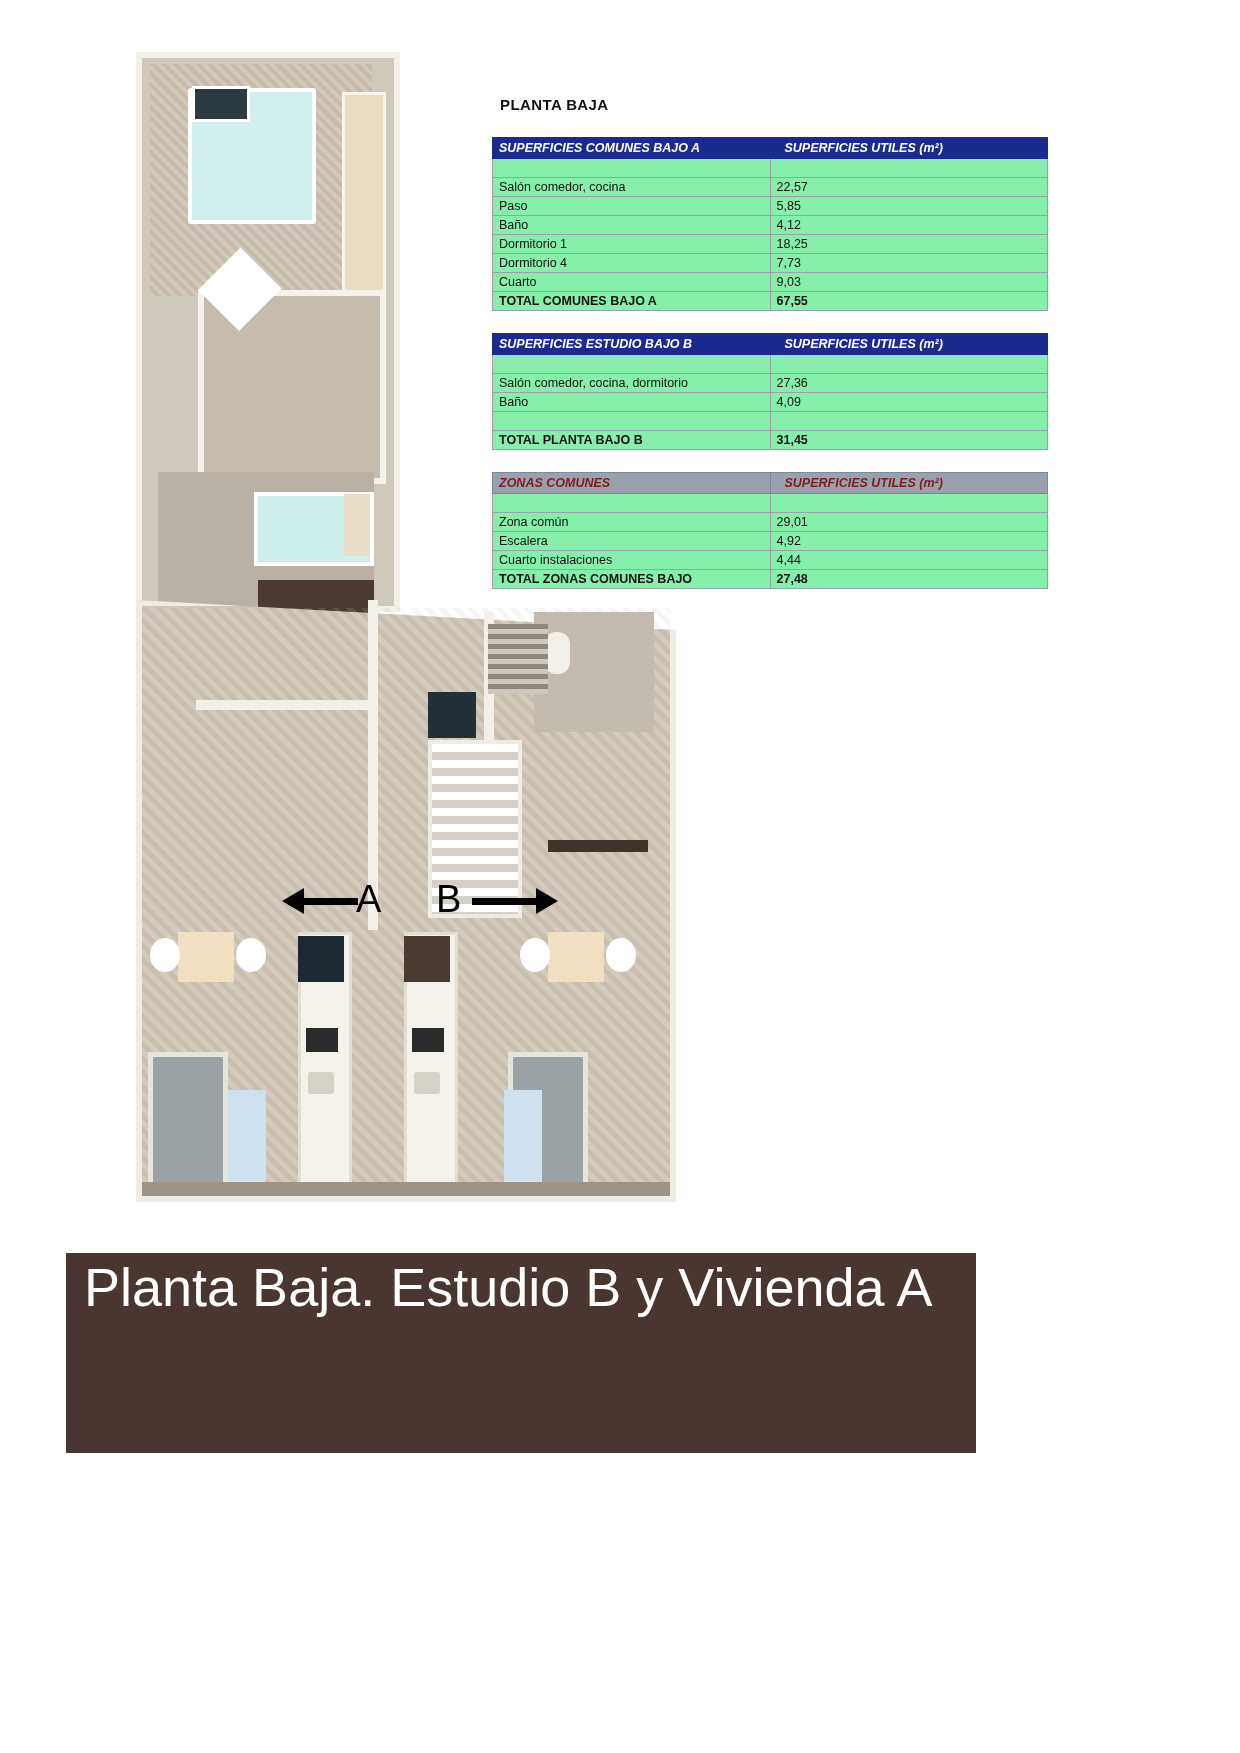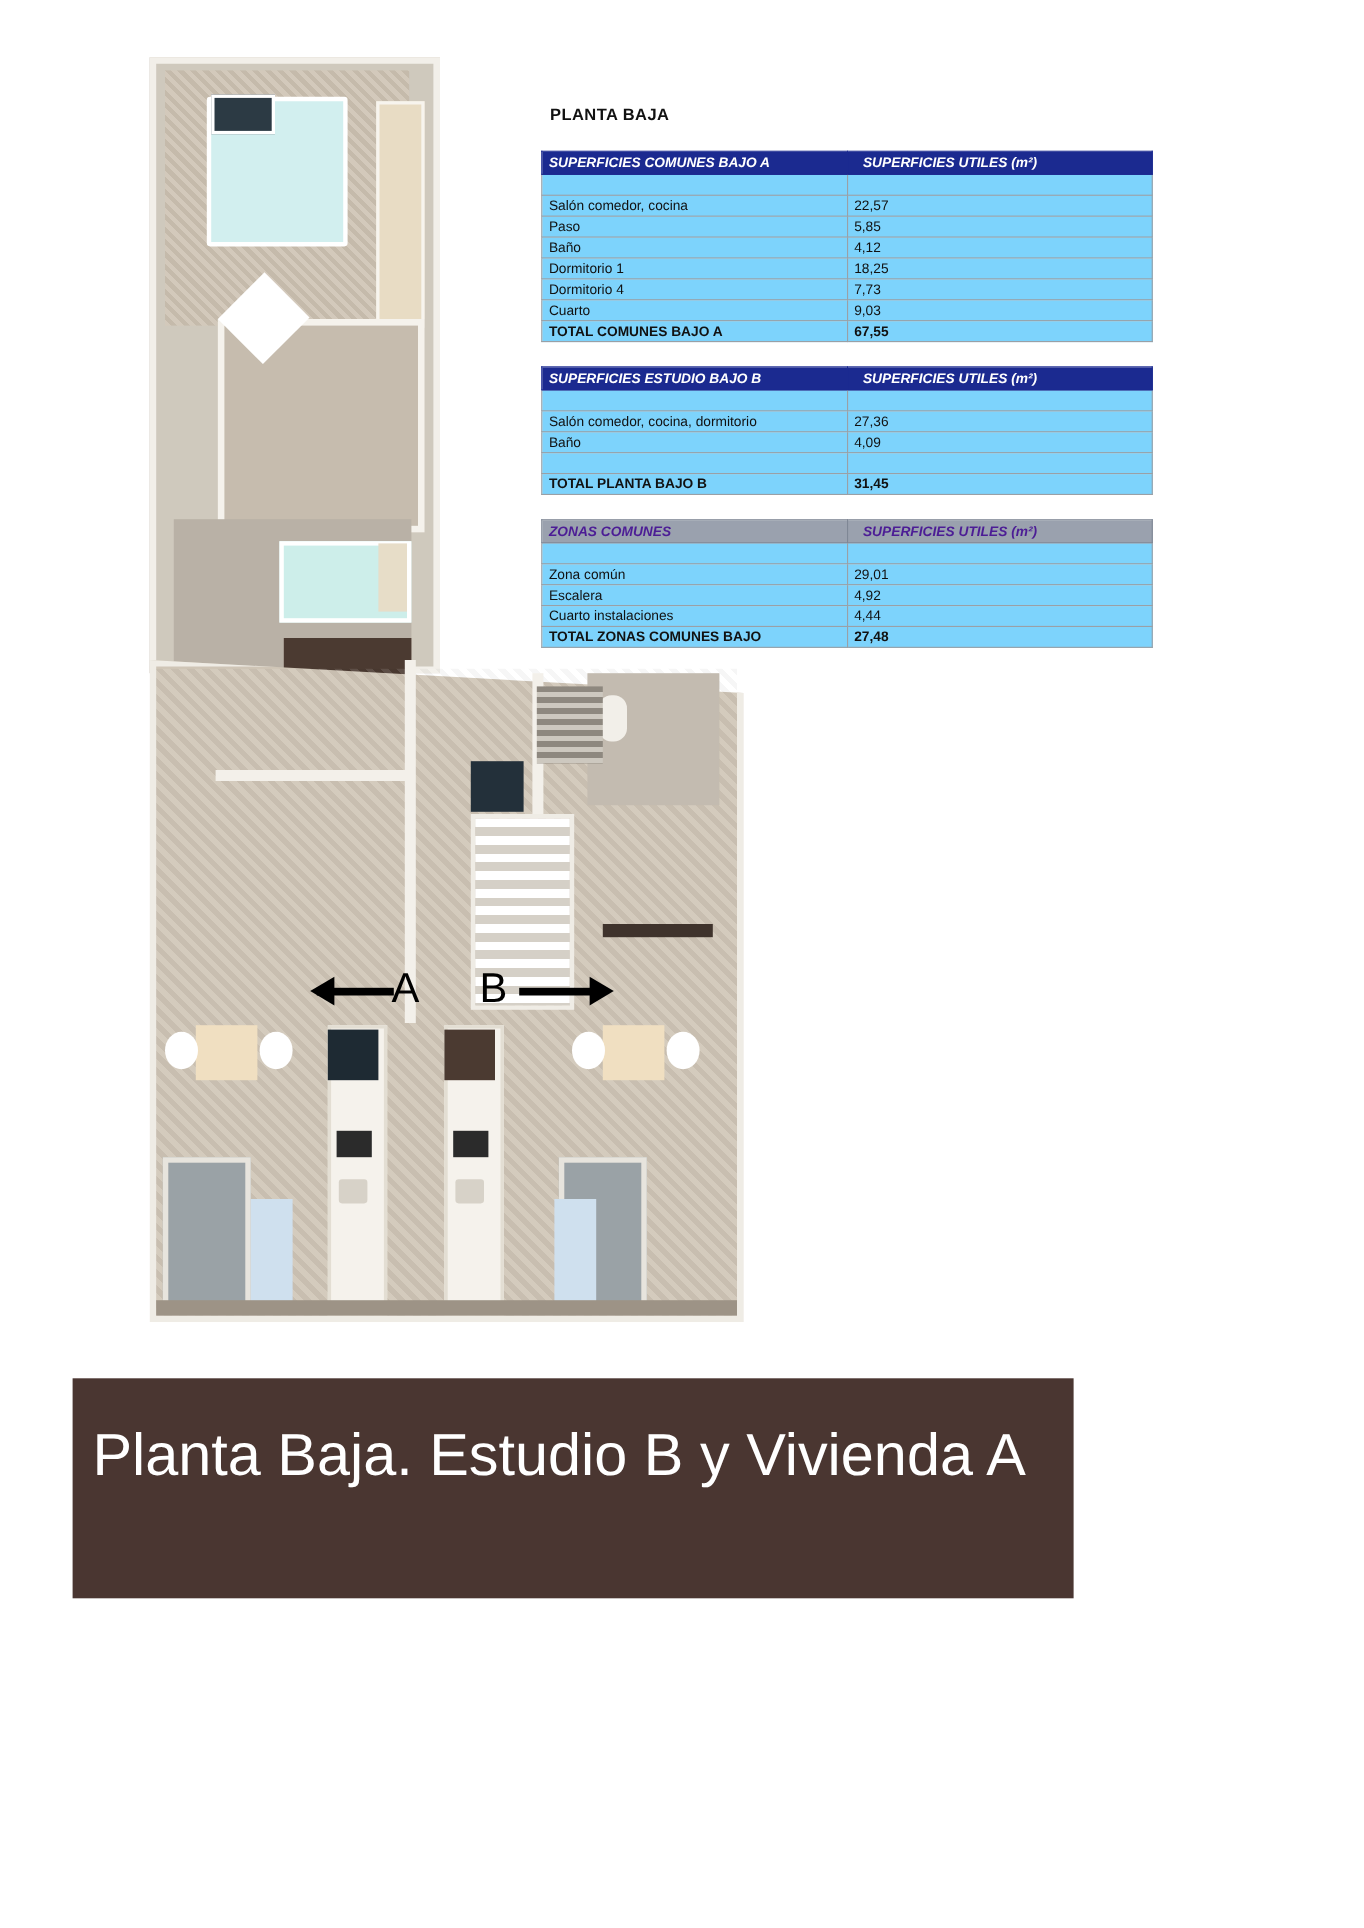--- a/index.html
+++ b/index.html
@@ -250,55 +250,55 @@
     padding: 3px 6px;
     text-align: left;
     border: 1px solid #1b2a90;
   }
   table.surf th.head-right { text-align: left; padding-left: 14px; }
   table.surf td {
     border: 1px solid #9aa0a6;
     font-size: 12.5px;
     padding: 1px 6px;
     color: #111;
-    background: #7dd3fc;
+    background: #86efac;
     height: 16px;
   }
   table.surf td.val {
     text-align: left;
     width: 135px;
   }
   table.surf tr.total td {
     font-weight: bold;
   }
   table.surf tr.total td.label .lead {
     font-weight: bold;
   }
   table.surf tr.blank td { height: 16px; }
   table.surf.grey th.head-left,
   table.surf.grey th.head-right {
     background: #9aa1ae;
-    color: #4c1d95;
+    color: #7f1d1d;
     border: 1px solid #7f8795;
     margin-left: 40px;
   }
 
   
   #footer-banner {
     position: absolute;
     left: 66px;
     top: 1253px;
     width: 910px;
     height: 200px;
     background: #4a3631;
   }
   #footer-caption {
     position: absolute;
     left: 84px;
-    top: 1292px;
+    top: 1256px;
     color: #ffffff;
     font-size: 54px;
     font-family: "Liberation Sans", sans-serif;
     white-space: nowrap;
   }
 </style>
 </head>
 <body>
 
 <div id="floorplan">

